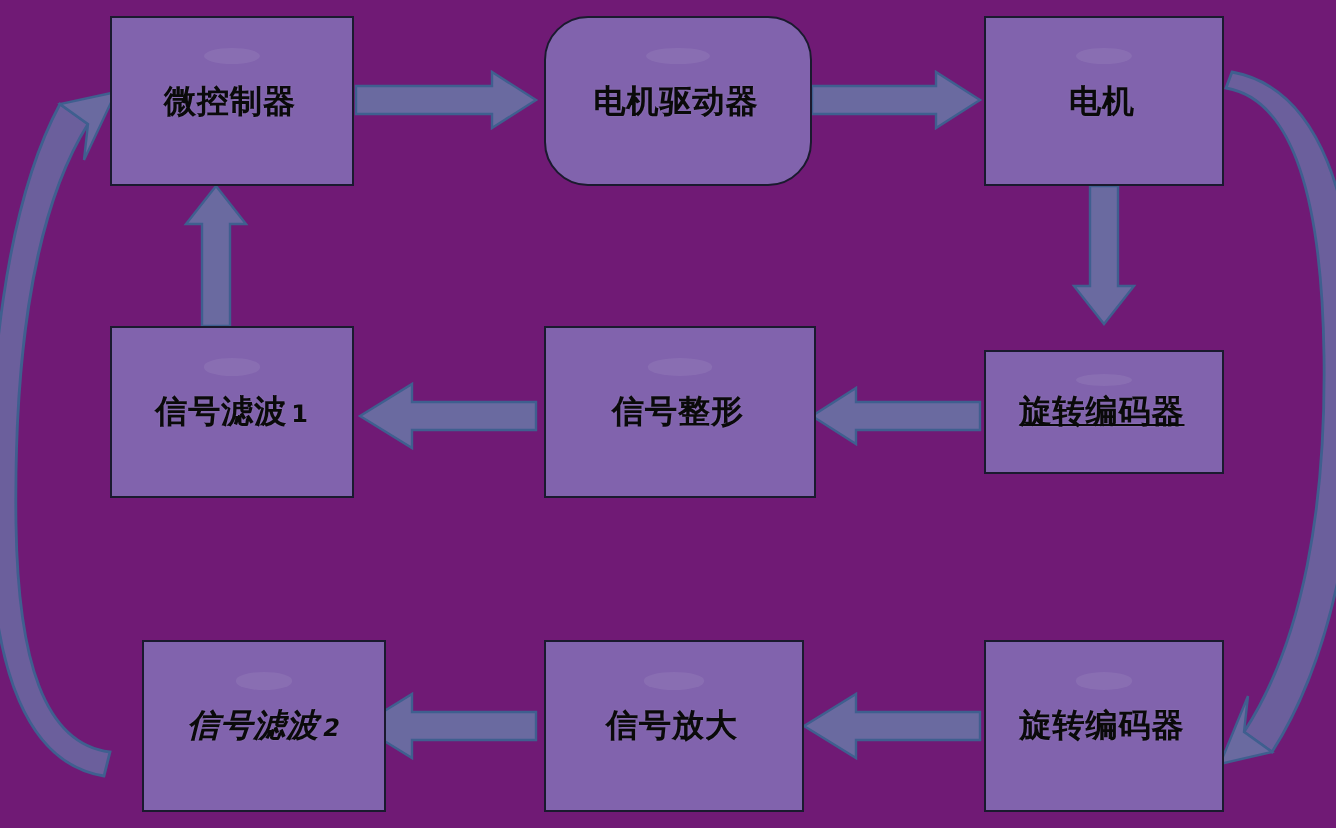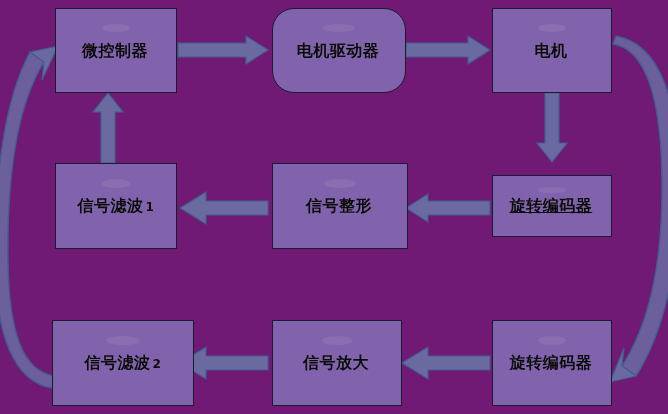--- a/index.html
+++ b/index.html
@@ -150,21 +150,21 @@
   </div>
 
   <div class="node" style="left:272px; top:163px; width:136px; height:86px;">
     <span class="lbl"><span>信号整形</span><span class="sub"></span></span>
   </div>
 
   <div class="node" style="left:492px; top:175px; width:120px; height:62px;text-decoration:underline;">
     <span class="lbl"><span>旋转编码器</span><span class="sub"></span></span>
   </div>
 
-  <div class="node" style="left:52px;  top:320px; width:142px; height:86px;">
+  <div class="node" style="left:71px;  top:320px; width:122px; height:86px;font-style:italic;">
     <span class="lbl"><span>信号滤波</span><span class="sub">2</span></span>
   </div>
 
   <div class="node" style="left:272px; top:320px; width:130px; height:86px;">
     <span class="lbl"><span>信号放大</span><span class="sub"></span></span>
   </div>
 
   <div class="node" style="left:492px; top:320px; width:120px; height:86px;">
     <span class="lbl"><span>旋转编码器</span><span class="sub"></span></span>
   </div>

